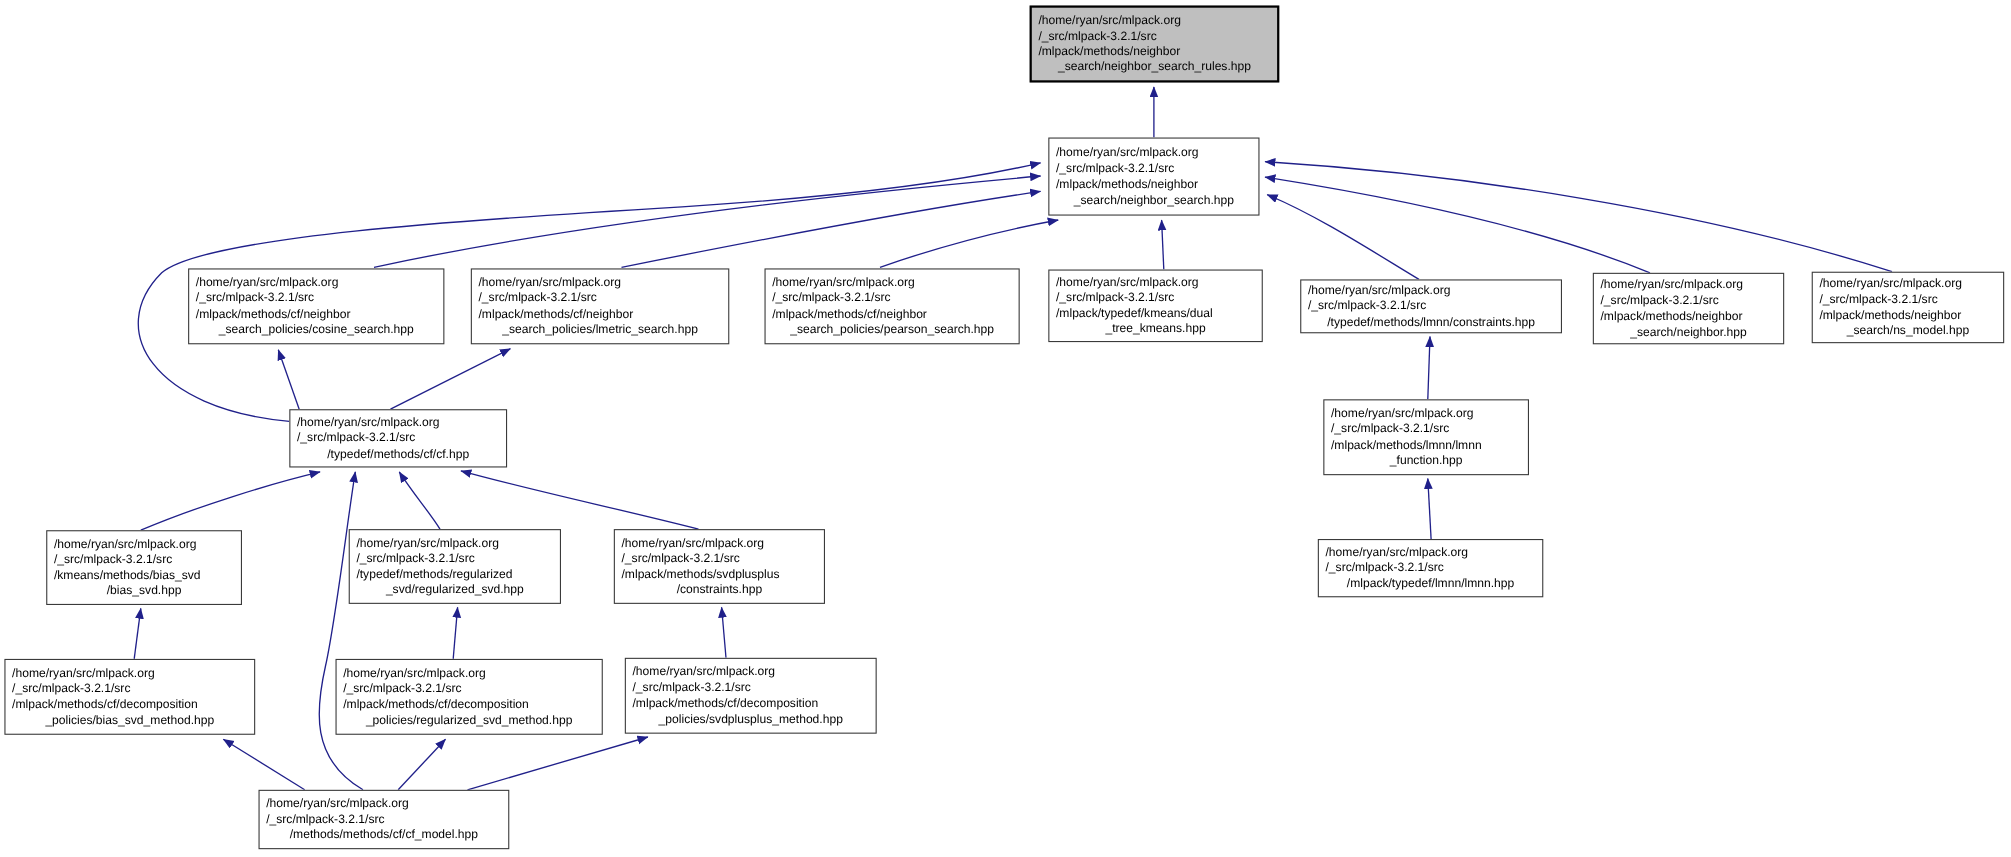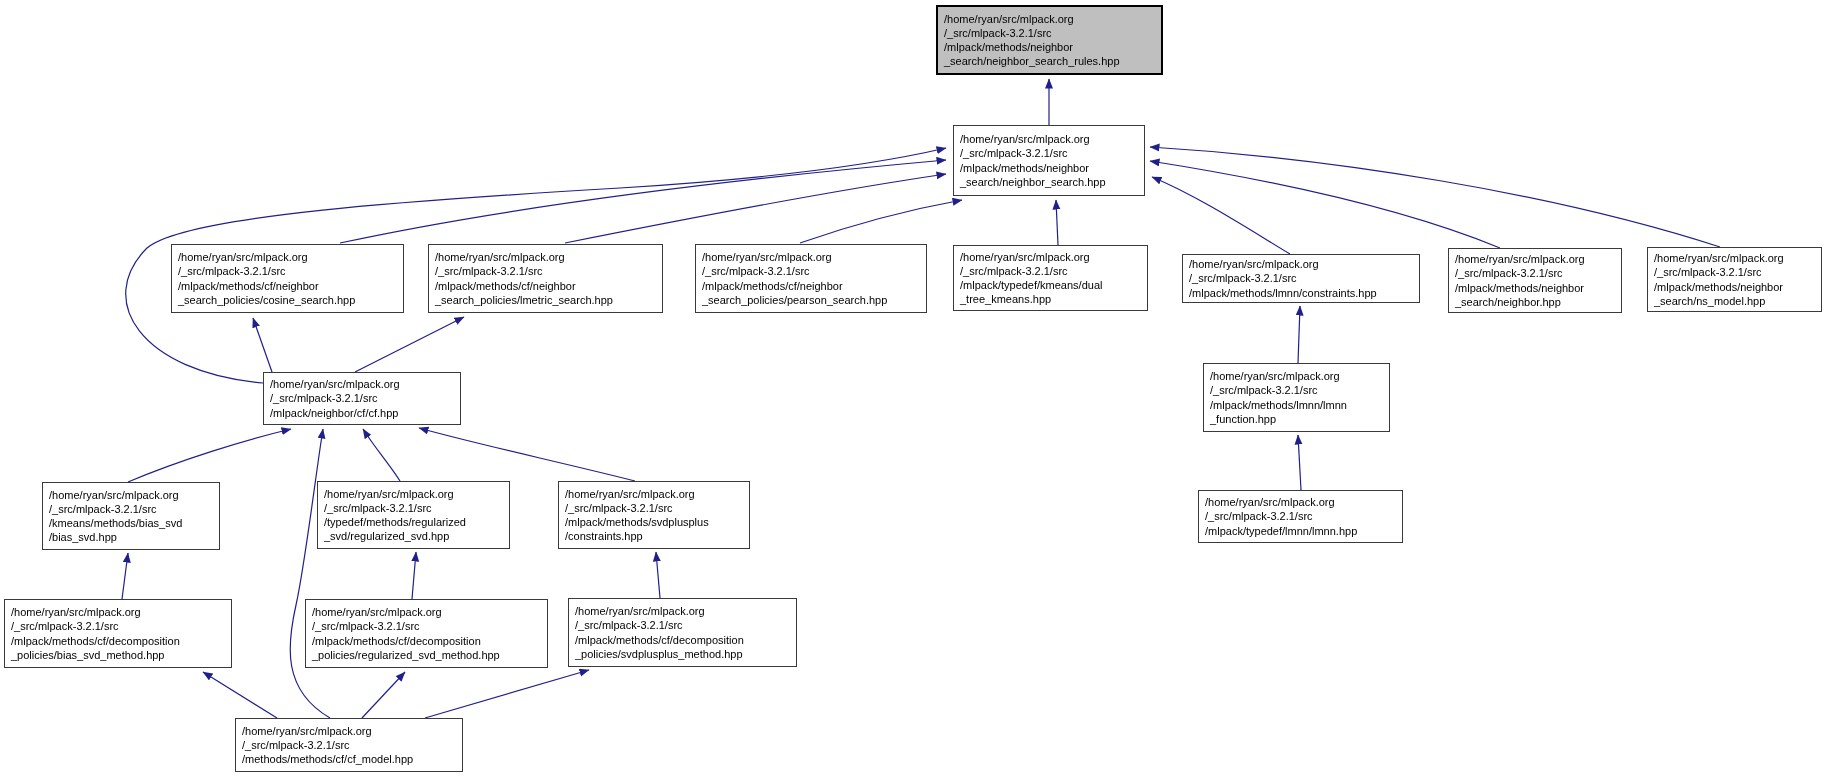--- a/index.html
+++ b/index.html
@@ -5,21 +5,21 @@
   html,body{margin:0;padding:0;background:#ffffff;}
   .stage{position:relative;width:1828px;height:779px;background:#ffffff;overflow:hidden;
          font-family:"Liberation Sans", sans-serif;}
   svg.edges{position:absolute;left:0;top:0;width:1828px;height:779px;}
   .node{position:absolute;box-sizing:border-box;background:#ffffff;border:1px solid #3a3a3a;
         color:#000;font-size:11px;line-height:14.2px;white-space:nowrap;
         display:flex;flex-direction:column;justify-content:center;
         padding:18px 6px;cursor:pointer;}
   .node.root{background:#bfbfbf;border:2px solid #000;}
   .node .ln{text-align:left;}
-  .node .ln:last-child{text-align:left;}
+  .node .ln:last-child{text-align:center;}
 </style>
 </head>
 <body>
 
 <div class="stage">
   <svg class="edges" xmlns="http://www.w3.org/2000/svg" viewBox="0 0 1828 779">
     <defs>
       <marker id="arrowhead" markerUnits="userSpaceOnUse" markerWidth="12" markerHeight="9" refX="9.5" refY="4" orient="auto">
         <path d="M0,0 L10,4 L0,8 z" fill="#20208a"></path>
       </marker>
@@ -83,38 +83,38 @@
       </div>
       <div class="node" style="left: 953px; top: 245px; width: 195px; height: 66px;">
         <div class="ln">/home/ryan/src/mlpack.org</div>
         <div class="ln">/_src/mlpack-3.2.1/src</div>
         <div class="ln">/mlpack/typedef/kmeans/dual</div>
         <div class="ln">_tree_kmeans.hpp</div>
       </div>
       <div class="node" style="left: 1182px; top: 254px; width: 238px; height: 49px;">
         <div class="ln">/home/ryan/src/mlpack.org</div>
         <div class="ln">/_src/mlpack-3.2.1/src</div>
-        <div class="ln">/mlpack/methods/lmnn/constraints.hpp</div>
+        <div class="ln">/typedef/methods/lmnn/constraints.hpp</div>
       </div>
       <div class="node" style="left: 1448px; top: 248px; width: 174px; height: 65px;">
         <div class="ln">/home/ryan/src/mlpack.org</div>
         <div class="ln">/_src/mlpack-3.2.1/src</div>
         <div class="ln">/mlpack/methods/neighbor</div>
         <div class="ln">_search/neighbor.hpp</div>
       </div>
       <div class="node" style="left: 1647px; top: 247px; width: 175px; height: 65px;">
         <div class="ln">/home/ryan/src/mlpack.org</div>
         <div class="ln">/_src/mlpack-3.2.1/src</div>
         <div class="ln">/mlpack/methods/neighbor</div>
         <div class="ln">_search/ns_model.hpp</div>
       </div>
       <div class="node" style="left: 263px; top: 372px; width: 198px; height: 53px;">
         <div class="ln">/home/ryan/src/mlpack.org</div>
         <div class="ln">/_src/mlpack-3.2.1/src</div>
-        <div class="ln">/mlpack/neighbor/cf/cf.hpp</div>
+        <div class="ln">/typedef/methods/cf/cf.hpp</div>
       </div>
       <div class="node" style="left: 1203px; top: 363px; width: 187px; height: 69px;">
         <div class="ln">/home/ryan/src/mlpack.org</div>
         <div class="ln">/_src/mlpack-3.2.1/src</div>
         <div class="ln">/mlpack/methods/lmnn/lmnn</div>
         <div class="ln">_function.hpp</div>
       </div>
       <div class="node" style="left: 42px; top: 482px; width: 178px; height: 68px;">
         <div class="ln">/home/ryan/src/mlpack.org</div>
         <div class="ln">/_src/mlpack-3.2.1/src</div>

